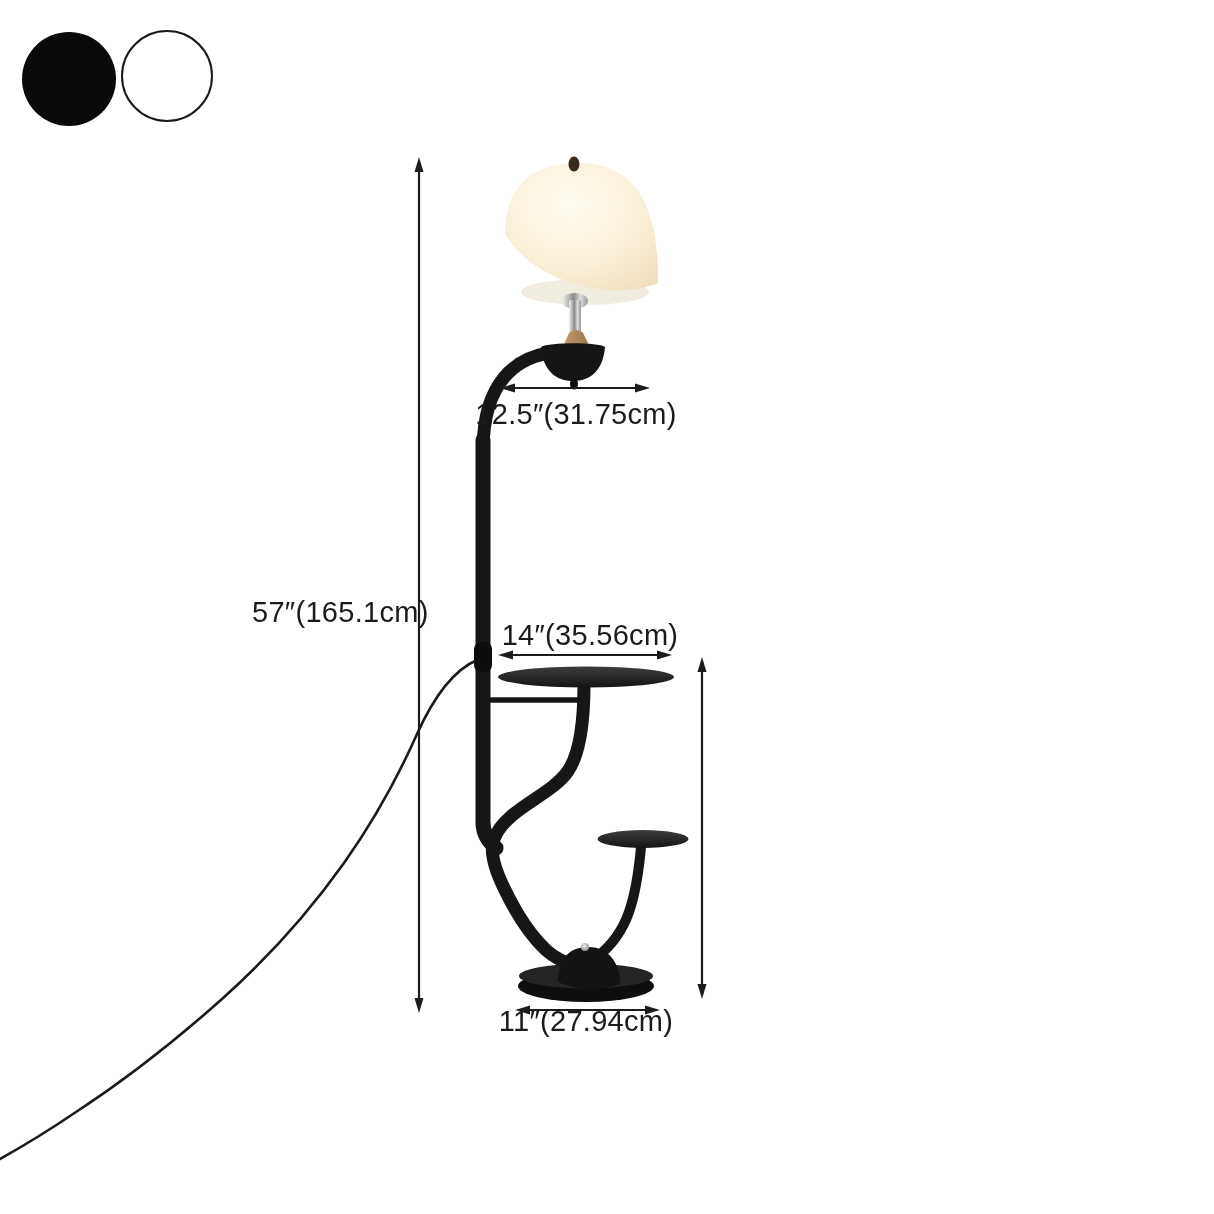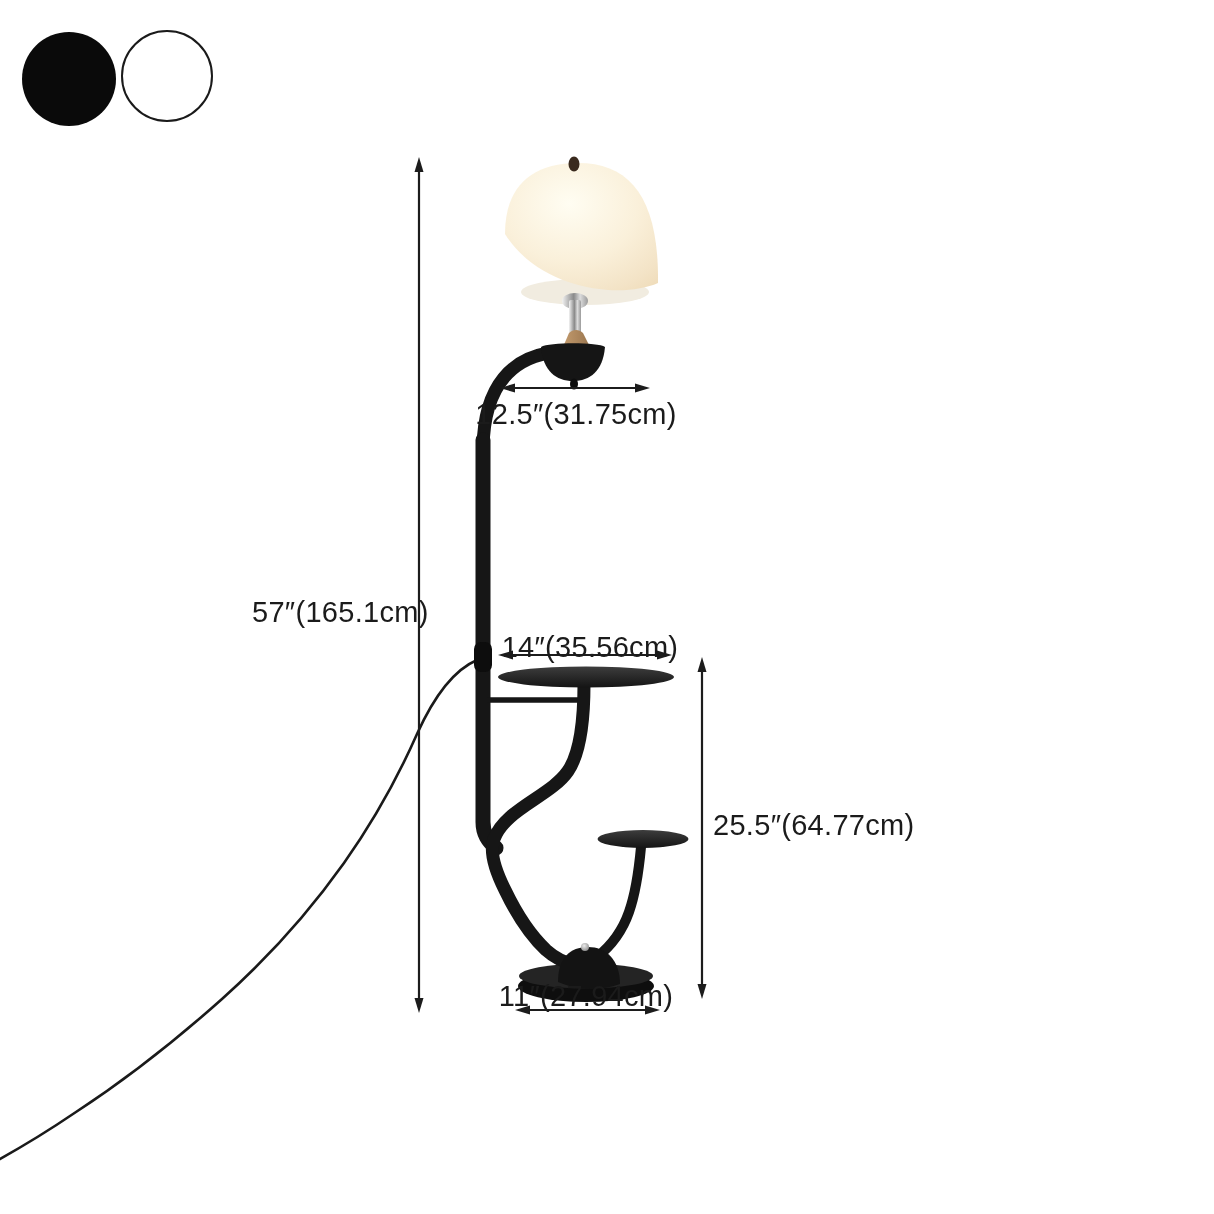--- a/index.html
+++ b/index.html
@@ -160,19 +160,18 @@
         <polygon class="dim-head" points="515,1010 530,1005.5 530,1014.5"></polygon>
         <polygon class="dim-head" points="660,1010 645,1005.5 645,1014.5"></polygon>
       </g>
     </g>
   </svg>
 
   <div class="dim-label center" style="left:576px;top:399px;">12.5″(31.75cm)</div>
 
   <div class="dim-label" style="left:252px;top:597px;">57″(165.1cm)</div>
 
-  <div class="dim-label center" style="left:590px;top:620px;margin-top:12px;">14″(35.56cm)</div>
+  <div class="dim-label center" style="left:590px;top:620px;">14″(35.56cm)</div>
 
-  <div class="dim-label" style="left:713px;top:810px;">25.5″(64.77cm)</div>
 
-  <div class="dim-label center" style="left:586px;top:981px;">11″(27.94cm)</div>
+  <div class="dim-label center" style="left:586px;top:1006px;">11″(27.94cm)</div>
 
 </div>
 
 </body></html>

